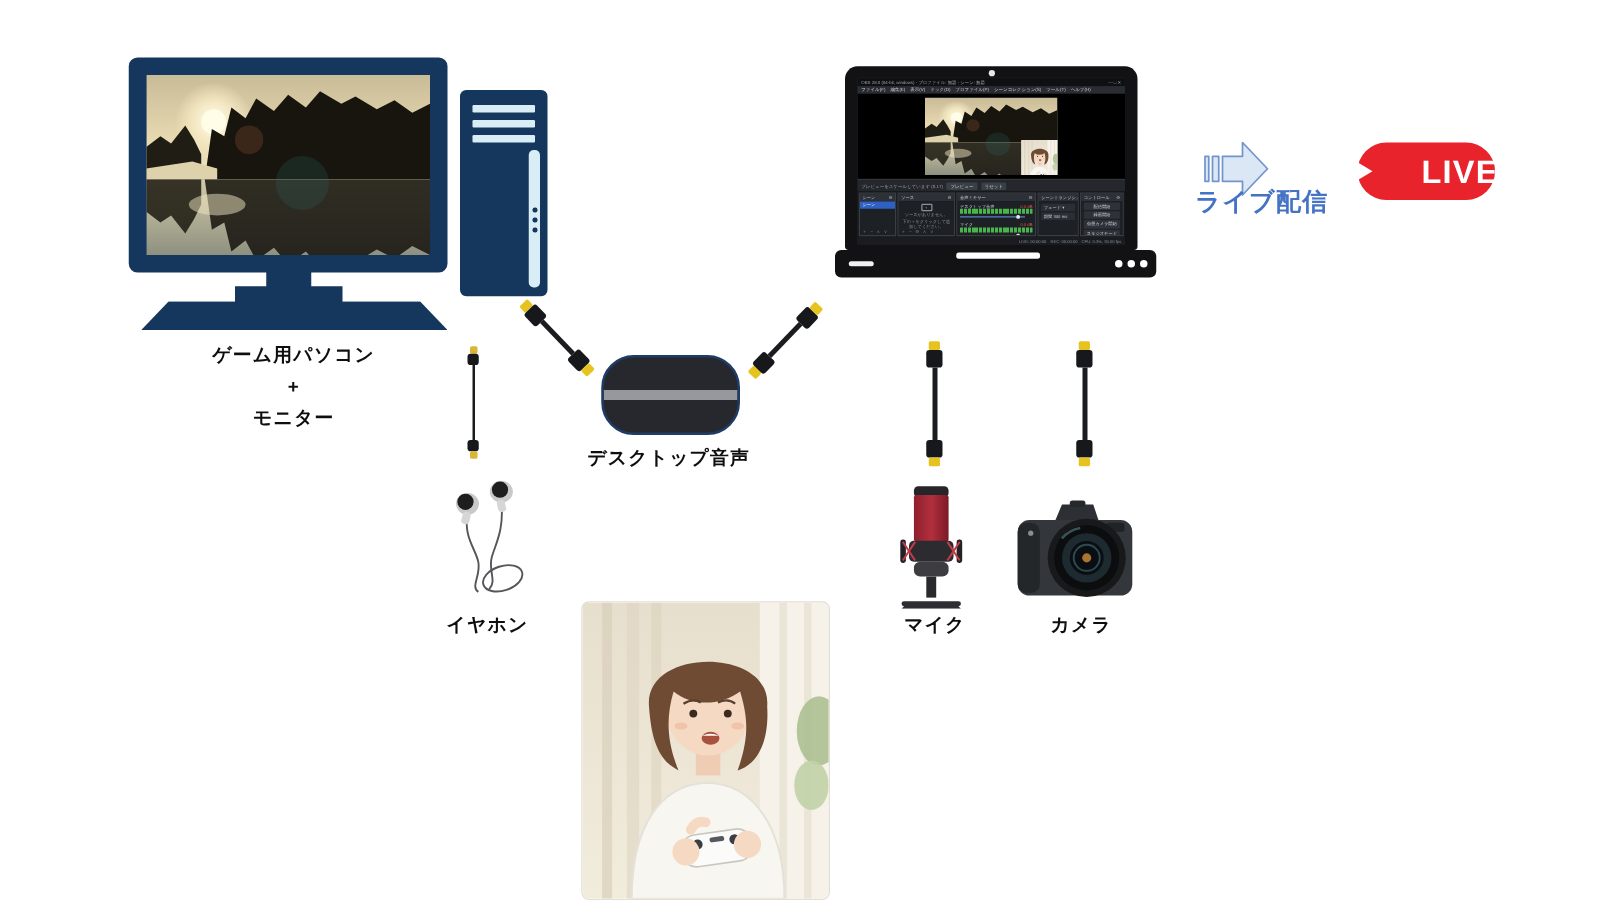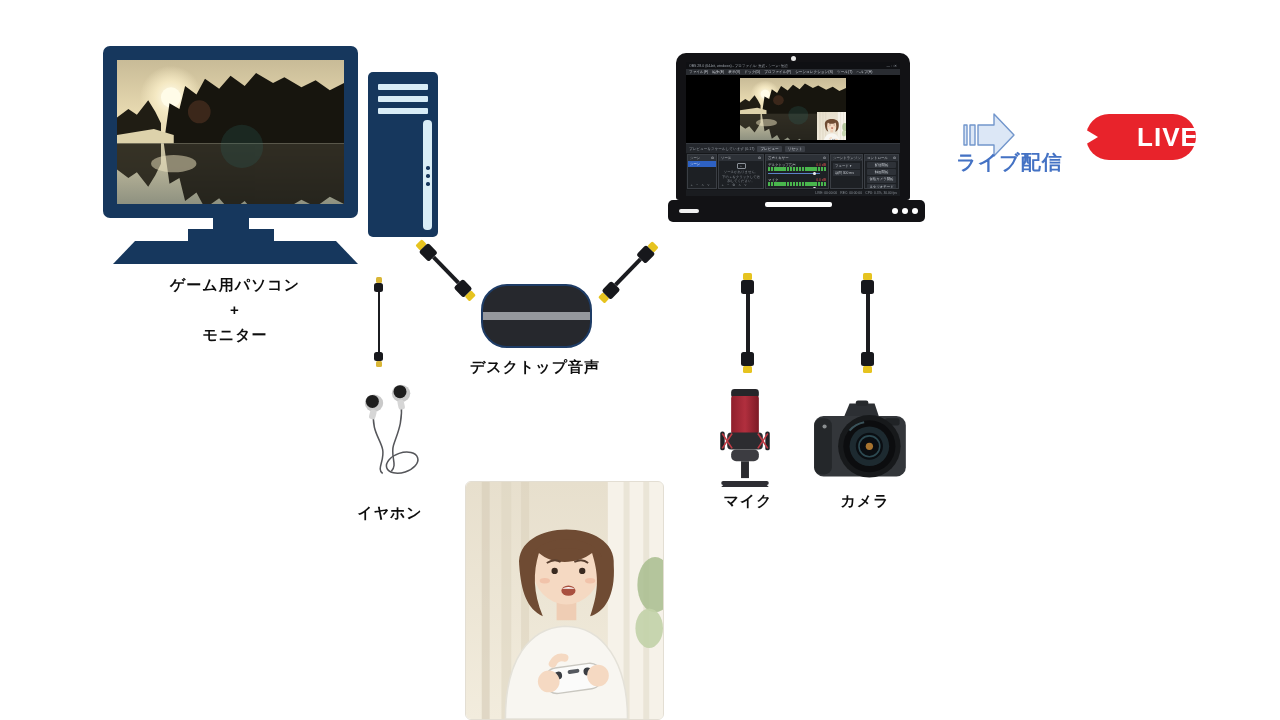--- a/index.html
+++ b/index.html
@@ -394,21 +394,21 @@
   <div class="cable thin" style="left:334px;top:317px;width:90px;transform:rotate(90deg);">
     <span class="tip"></span>
       <span class="plug"></span>
       <span class="wire"></span>
       <span class="plug"></span>
       <span class="tip"></span>
   </div>
   <svg class="abs" style="left:346px;top:376px;" width="82" height="104" viewBox="0 0 64 96">
       <use href="#g-earbuds"></use>
     </svg>
-  <div class="abs jp-label" style="left:330px;top:500px;width:120px;">イヤホン</div>
+  <div class="abs jp-label" style="left:330px;top:488px;width:120px;">イヤホン</div>
 
   <div class="cable" style="left:698px;top:316px;width:100px;transform:rotate(90deg);">
     <span class="tip"></span>
       <span class="plug"></span>
       <span class="wire"></span>
       <span class="plug"></span>
       <span class="tip"></span>
   </div>
   <div class="cable" style="left:818px;top:316px;width:100px;transform:rotate(90deg);">
     <span class="tip"></span>

